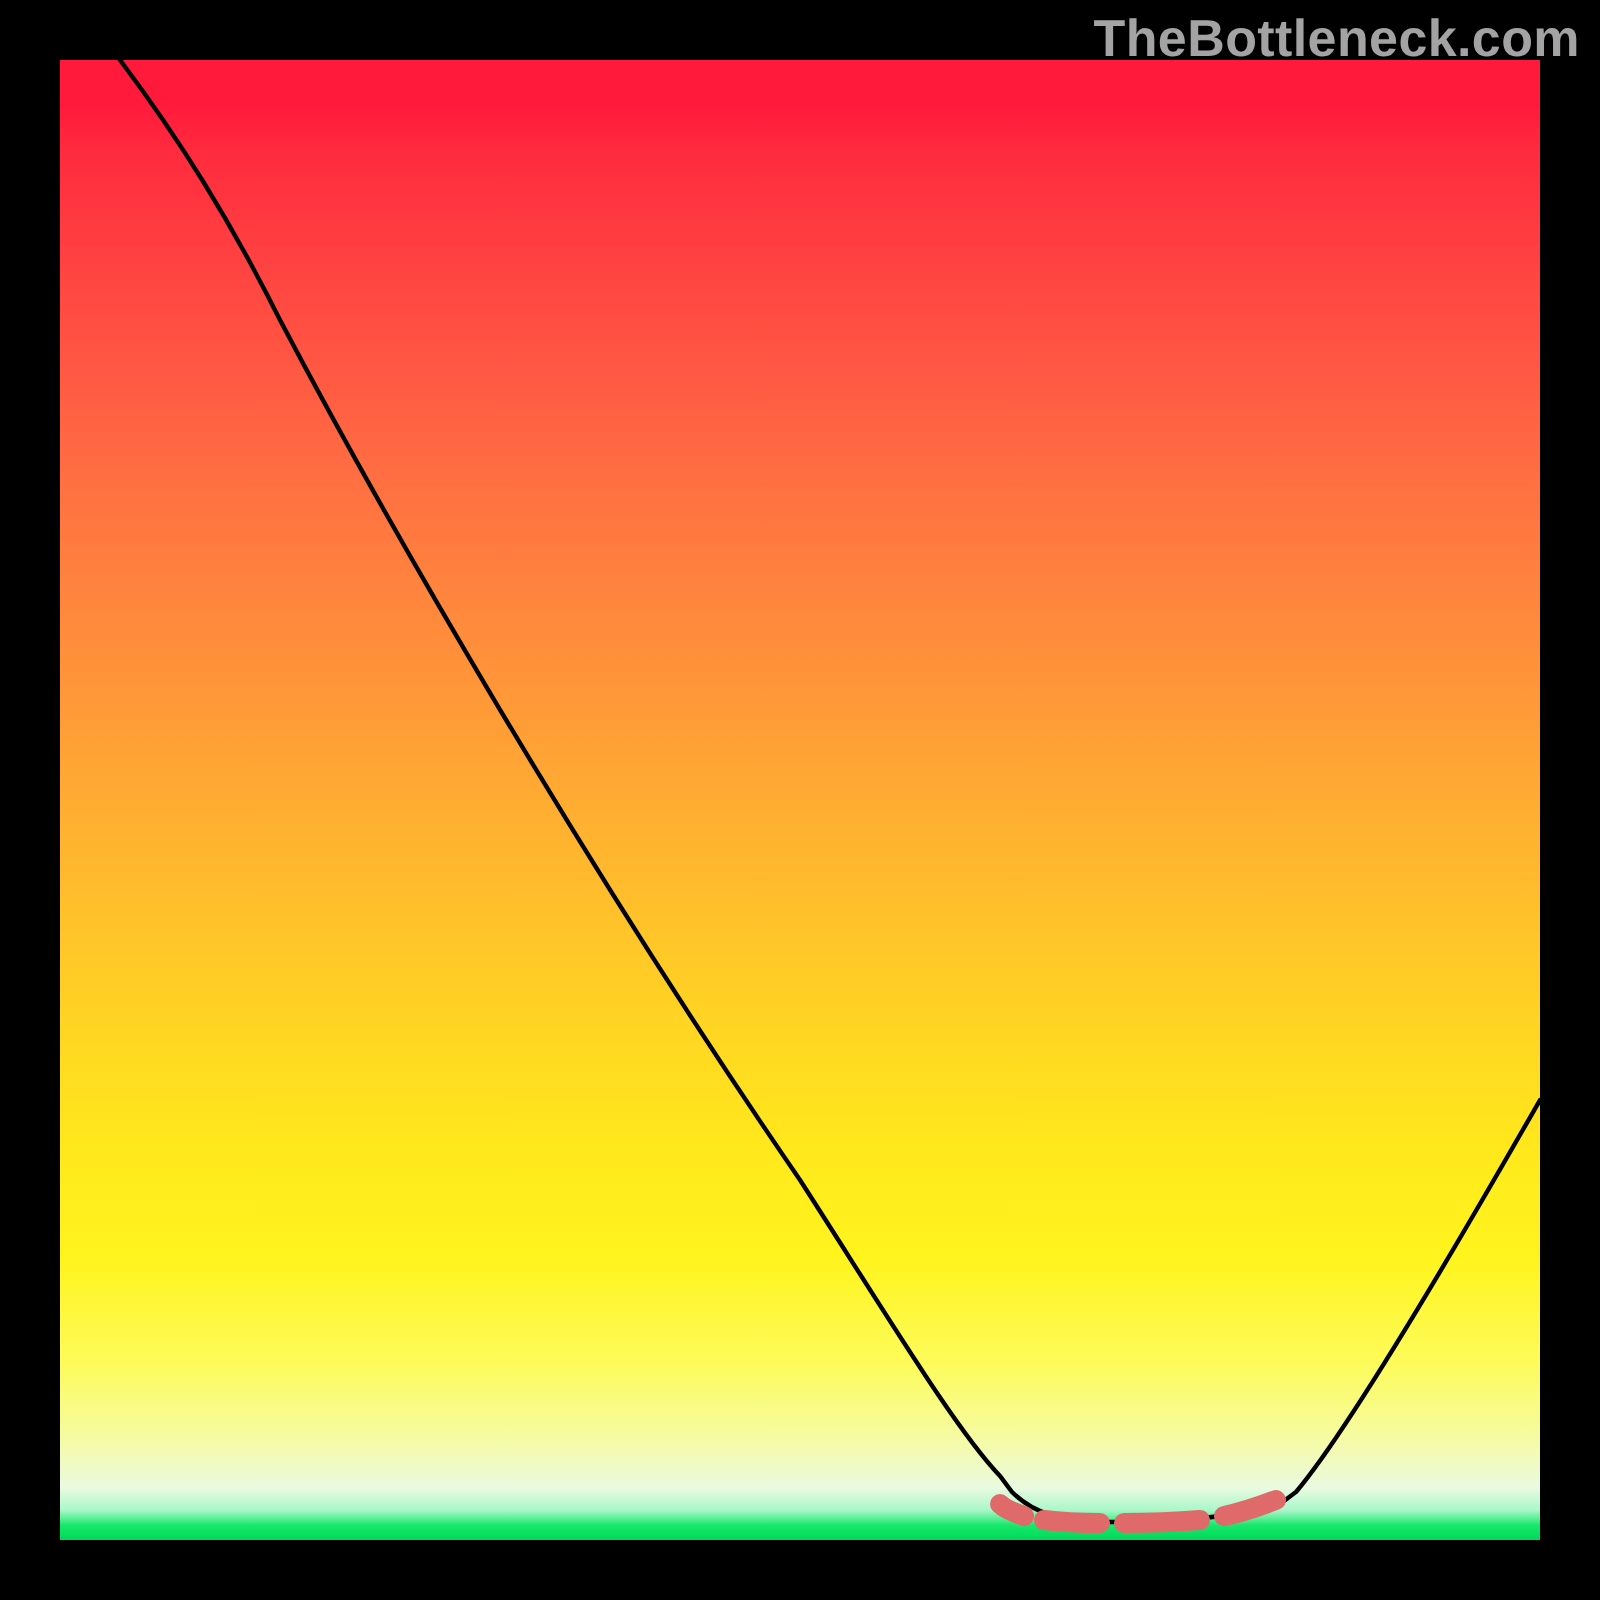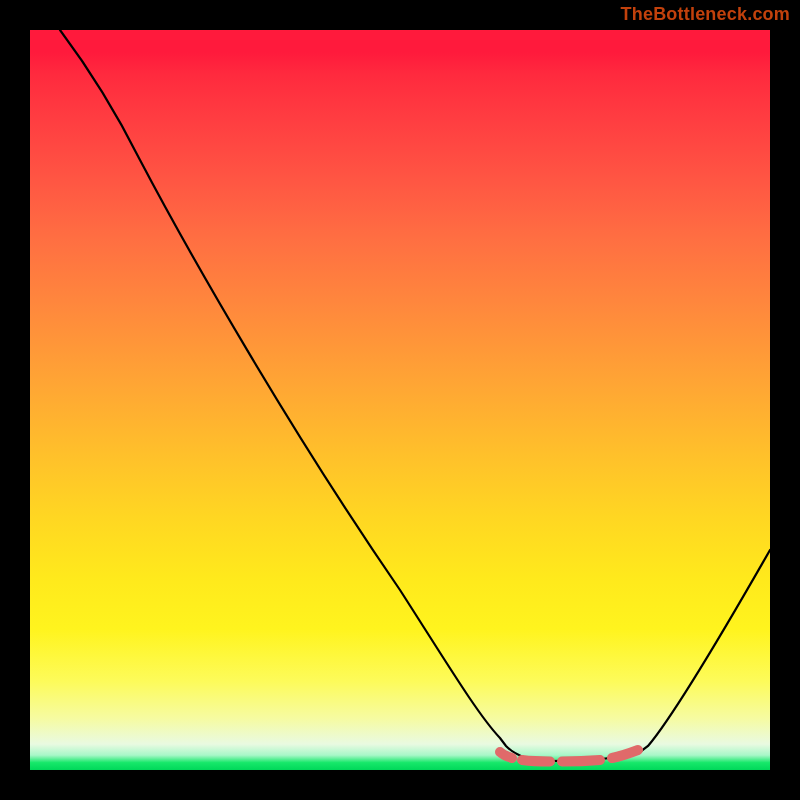--- a/index.html
+++ b/index.html
@@ -14,22 +14,22 @@
   .frame {
     position: relative;
     width: 800px;
     height: 800px;
     background: #000;
   }
   .watermark {
     position: absolute;
     top: 4px;
     right: 10px;
-    color: #c2410c;
-    font-size: 18px;
+    color: #a3a3a3;
+    font-size: 26px;
     font-weight: 600;
     letter-spacing: 0.2px;
     z-index: 10;
     user-select: none;
   }
   .plot-area {
     position: absolute;
     left: 30px;
     top: 30px;
     width: 740px;

